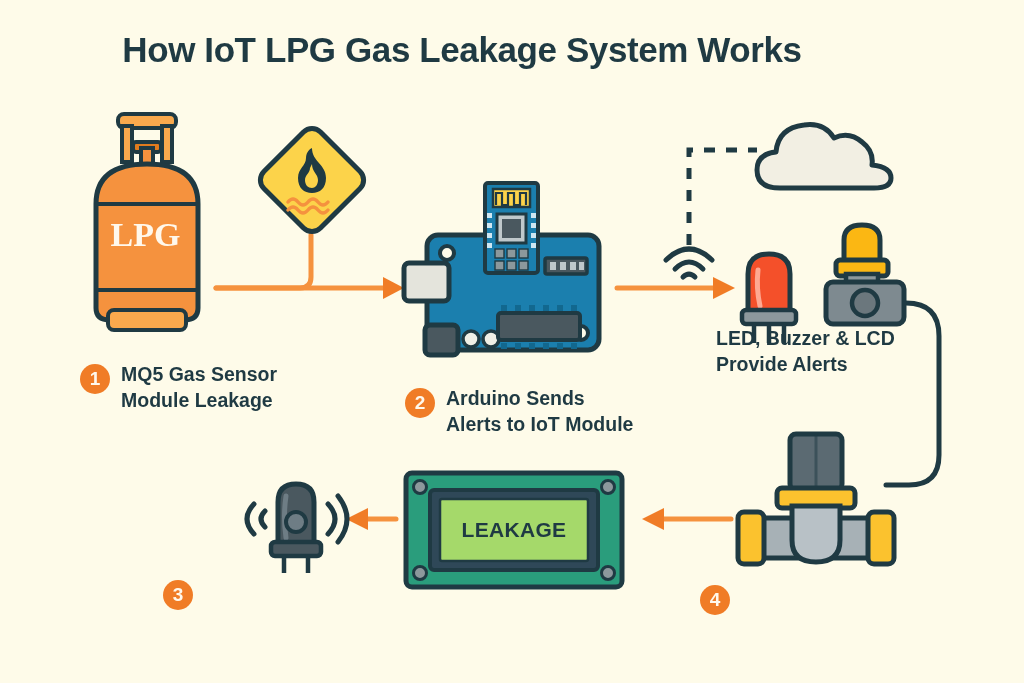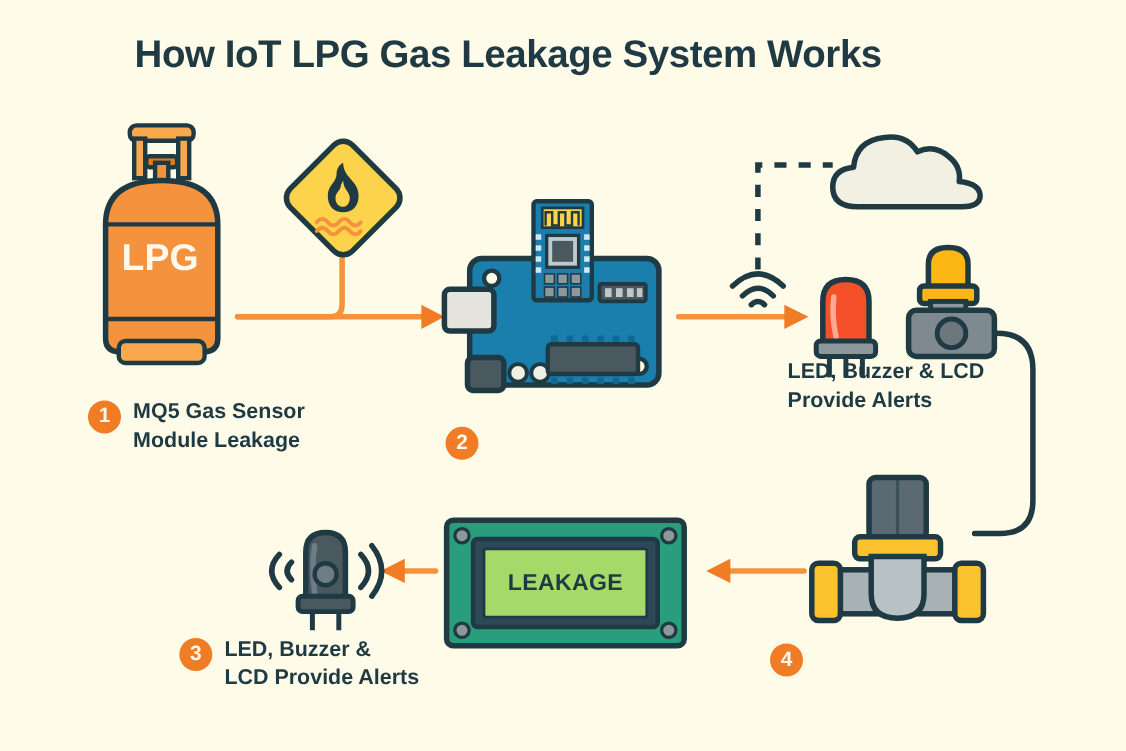--- a/index.html
+++ b/index.html
@@ -92,21 +92,21 @@
 
     <path d="M18,92 Q18,52 69,52 Q120,52 120,92 L120,196 Q120,208 106,208 L32,208 Q18,208 18,196 Z" fill="#F5923E" stroke="#1F3A43" stroke-width="5"></path>
 
     <path d="M18,92 L120,92" stroke="#1F3A43" stroke-width="4"></path>
     <path d="M18,178 L120,178" stroke="#1F3A43" stroke-width="4"></path>
 
     <rect x="30" y="198" width="78" height="20" rx="6" fill="#F9A94D" stroke="#1F3A43" stroke-width="4"></rect>
   </svg>
   <div class="abs" style="left:78px;top:112px;width:135px;height:225px;
        display:flex;align-items:center;justify-content:center;
-       font-size:34px;font-weight:bold;color:#FFF8EC;padding-top:20px;box-sizing:border-box;">LPG</div>
+       font-size:34px;font-weight:bold;color:#FFF8EC;padding-top:20px;box-sizing:border-box;font-family:Liberation Serif, serif;">LPG</div>
 
   <svg class="abs" style="left:250px;top:118px;" width="125" height="125">
     <rect x="22" y="22" width="80" height="80" rx="12" transform="rotate(45 62 62)" fill="#FCD34A" stroke="#1F3A43" stroke-width="5"></rect>
 
     <path d="M62,30 C62,44 76,46 76,60 C76,70 70,75 62,75 C54,75 48,70 48,60 C48,50 56,48 56,40
              C56,36 58,32 62,30 Z" fill="#1F3A43"></path>
     <path d="M62,46 C62,54 68,56 68,62 C68,67 65,70 62,70 C58,70 55,67 55,62 C55,57 60,55 60,50 Z" fill="#FCD34A"></path>
 
     <path d="M38,84 q5,-6 10,0 t10,0 t10,0 t10,0" fill="none" stroke="#F5923E" stroke-width="3.5" stroke-linecap="round"></path>
     <path d="M38,92 q5,-6 10,0 t10,0 t10,0 t10,0" fill="none" stroke="#F5923E" stroke-width="3.5" stroke-linecap="round"></path>
@@ -259,28 +259,28 @@
   </svg>
 
   <div class="abs step" style="left:80px;top:362px;">
     <div class="badge">1</div>
     <div class="steptext">MQ5 Gas Sensor
 Module Leakage</div>
   </div>
 
   <div class="abs step" style="left:405px;top:386px;">
     <div class="badge">2</div>
+    <div class="steptext">Arduino Sends
+Alerts to IoT Module</div>
   </div>
 
   <div class="abs plaintext" style="left:716px;top:326px;">LED, Buzzer &amp; LCD
 Provide Alerts</div>
 
   <div class="abs step" style="left:163px;top:578px;">
     <div class="badge">3</div>
-    <div class="steptext">LED, Buzzer &amp;
-LCD Provide Alerts</div>
   </div>
 
   <div class="abs step" style="left:700px;top:583px;">
     <div class="badge">4</div>
   </div>
 
 </div>
 
 </body></html>

